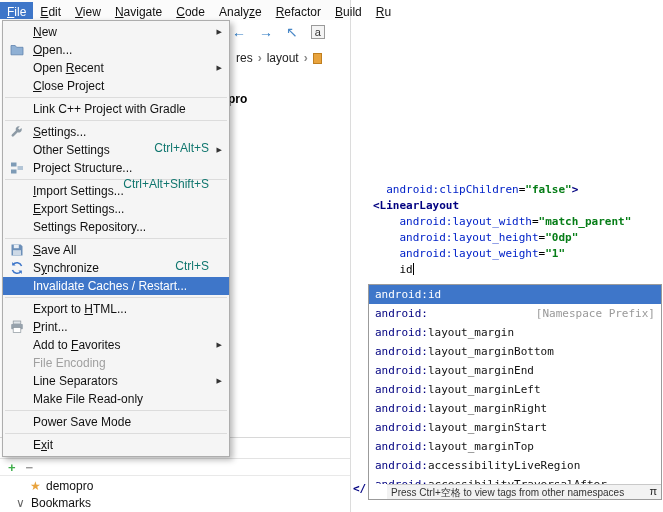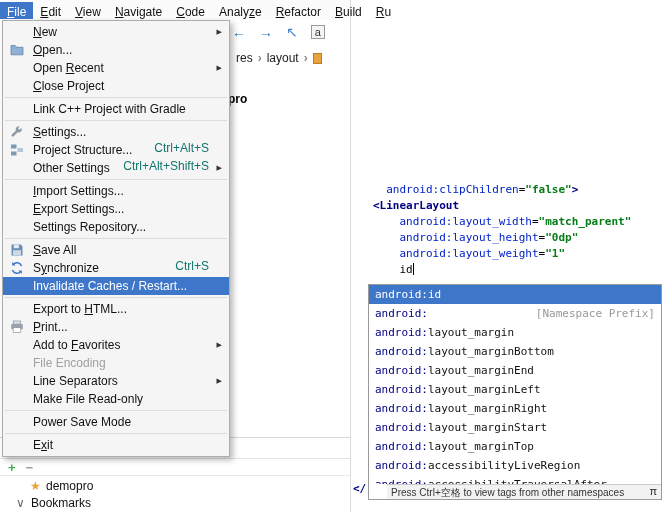--- a/index.html
+++ b/index.html
@@ -153,26 +153,26 @@
           <path d="M1 2.5h4.2l1.4 1.8H13v7.5H1z" fill="#8fb0d4" stroke="#5f83ad" stroke-width="0.8"></path>
         </svg></span><span class="mi-label"><u>O</u>pen...</span></div>
     <div class="menu-row"><span class="mi-label">Open <u>R</u>ecent</span><span class="sub-arrow">▶</span></div>
     <div class="menu-row"><span class="mi-label"><u>C</u>lose Project</span></div>
     <div class="menu-sep"></div>
     <div class="menu-row"><span class="mi-label">Link C++ Project with Gradle</span></div>
     <div class="menu-sep"></div>
     <div class="menu-row"><span class="mi-icon"><svg width="14" height="14" viewBox="0 0 14 14">
           <path d="M11.8 4.4a3.1 3.1 0 0 1-4.1 2.9l-4 4a1.25 1.25 0 0 1-1.8-1.8l4-4a3.1 3.1 0 0 1 3.9-4.1L8 3.2l1.6 1.6 1.8-1.8c.25.42.4.9.4 1.4z" fill="#8d9aa5"></path>
         </svg></span><span class="mi-label"><u>S</u>ettings...</span><span class="shortcut">Ctrl+Alt+S</span></div>
+    <div class="menu-row"><span class="mi-label">Other Settings</span><span class="sub-arrow">▶</span></div>
     <div class="menu-row"><span class="mi-icon"><svg width="14" height="14" viewBox="0 0 14 14">
           <rect x="1" y="1.5" width="5.5" height="4" fill="#7e9bb6"></rect>
           <rect x="7.5" y="5" width="5.5" height="4" fill="#b3c5d6"></rect>
           <rect x="1" y="8.5" width="5.5" height="4" fill="#7e9bb6"></rect>
         </svg></span><span class="mi-label">Project Structure...</span><span class="shortcut">Ctrl+Alt+Shift+S</span></div>
-    <div class="menu-row"><span class="mi-label">Other Settings</span><span class="sub-arrow">▶</span></div>
     <div class="menu-sep"></div>
     <div class="menu-row"><span class="mi-label"><u>I</u>mport Settings...</span></div>
     <div class="menu-row"><span class="mi-label"><u>E</u>xport Settings...</span></div>
     <div class="menu-row"><span class="mi-label">Settings Repository...</span></div>
     <div class="menu-sep"></div>
     <div class="menu-row"><span class="mi-icon"><svg width="14" height="14" viewBox="0 0 14 14">
           <path d="M1.5 1.5h9.2l1.8 1.8v9.2H1.5z" fill="#6c8fb8"></path>
           <rect x="3.8" y="1.8" width="5" height="3.4" fill="#e8eef5"></rect>
           <rect x="3" y="7.2" width="8" height="5" fill="#cdd9e6"></rect>
         </svg></span><span class="mi-label"><u>S</u>ave All</span><span class="shortcut">Ctrl+S</span></div>

